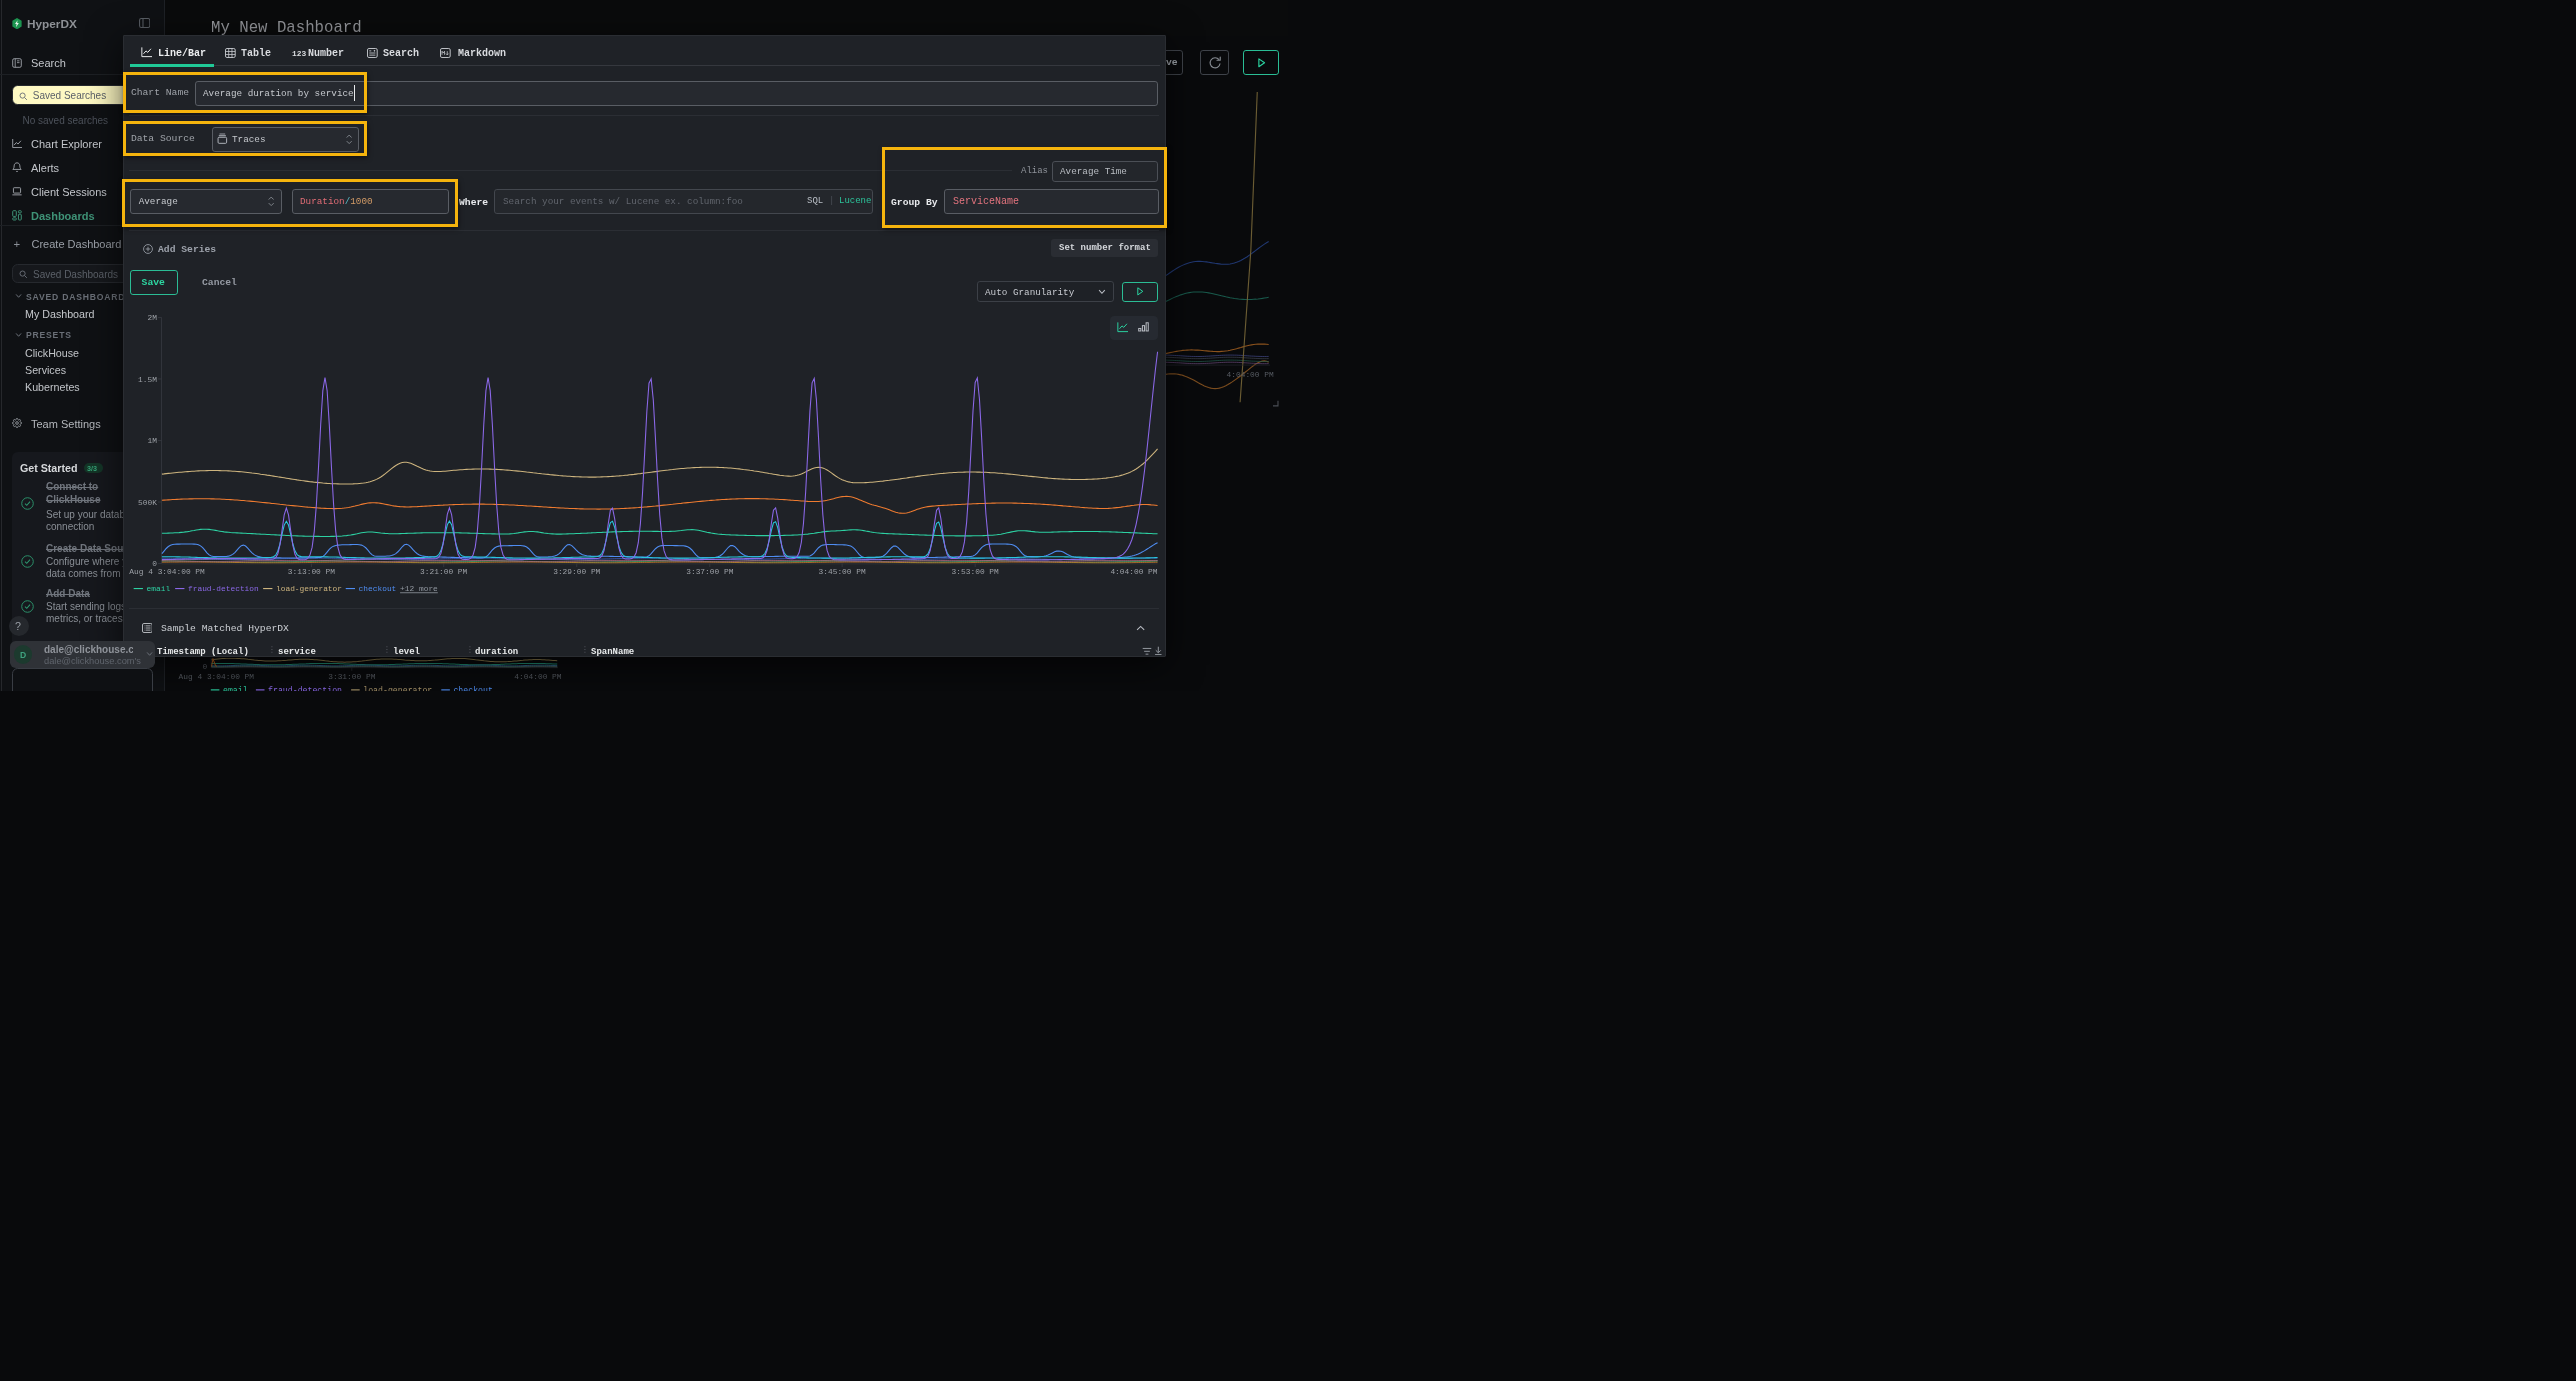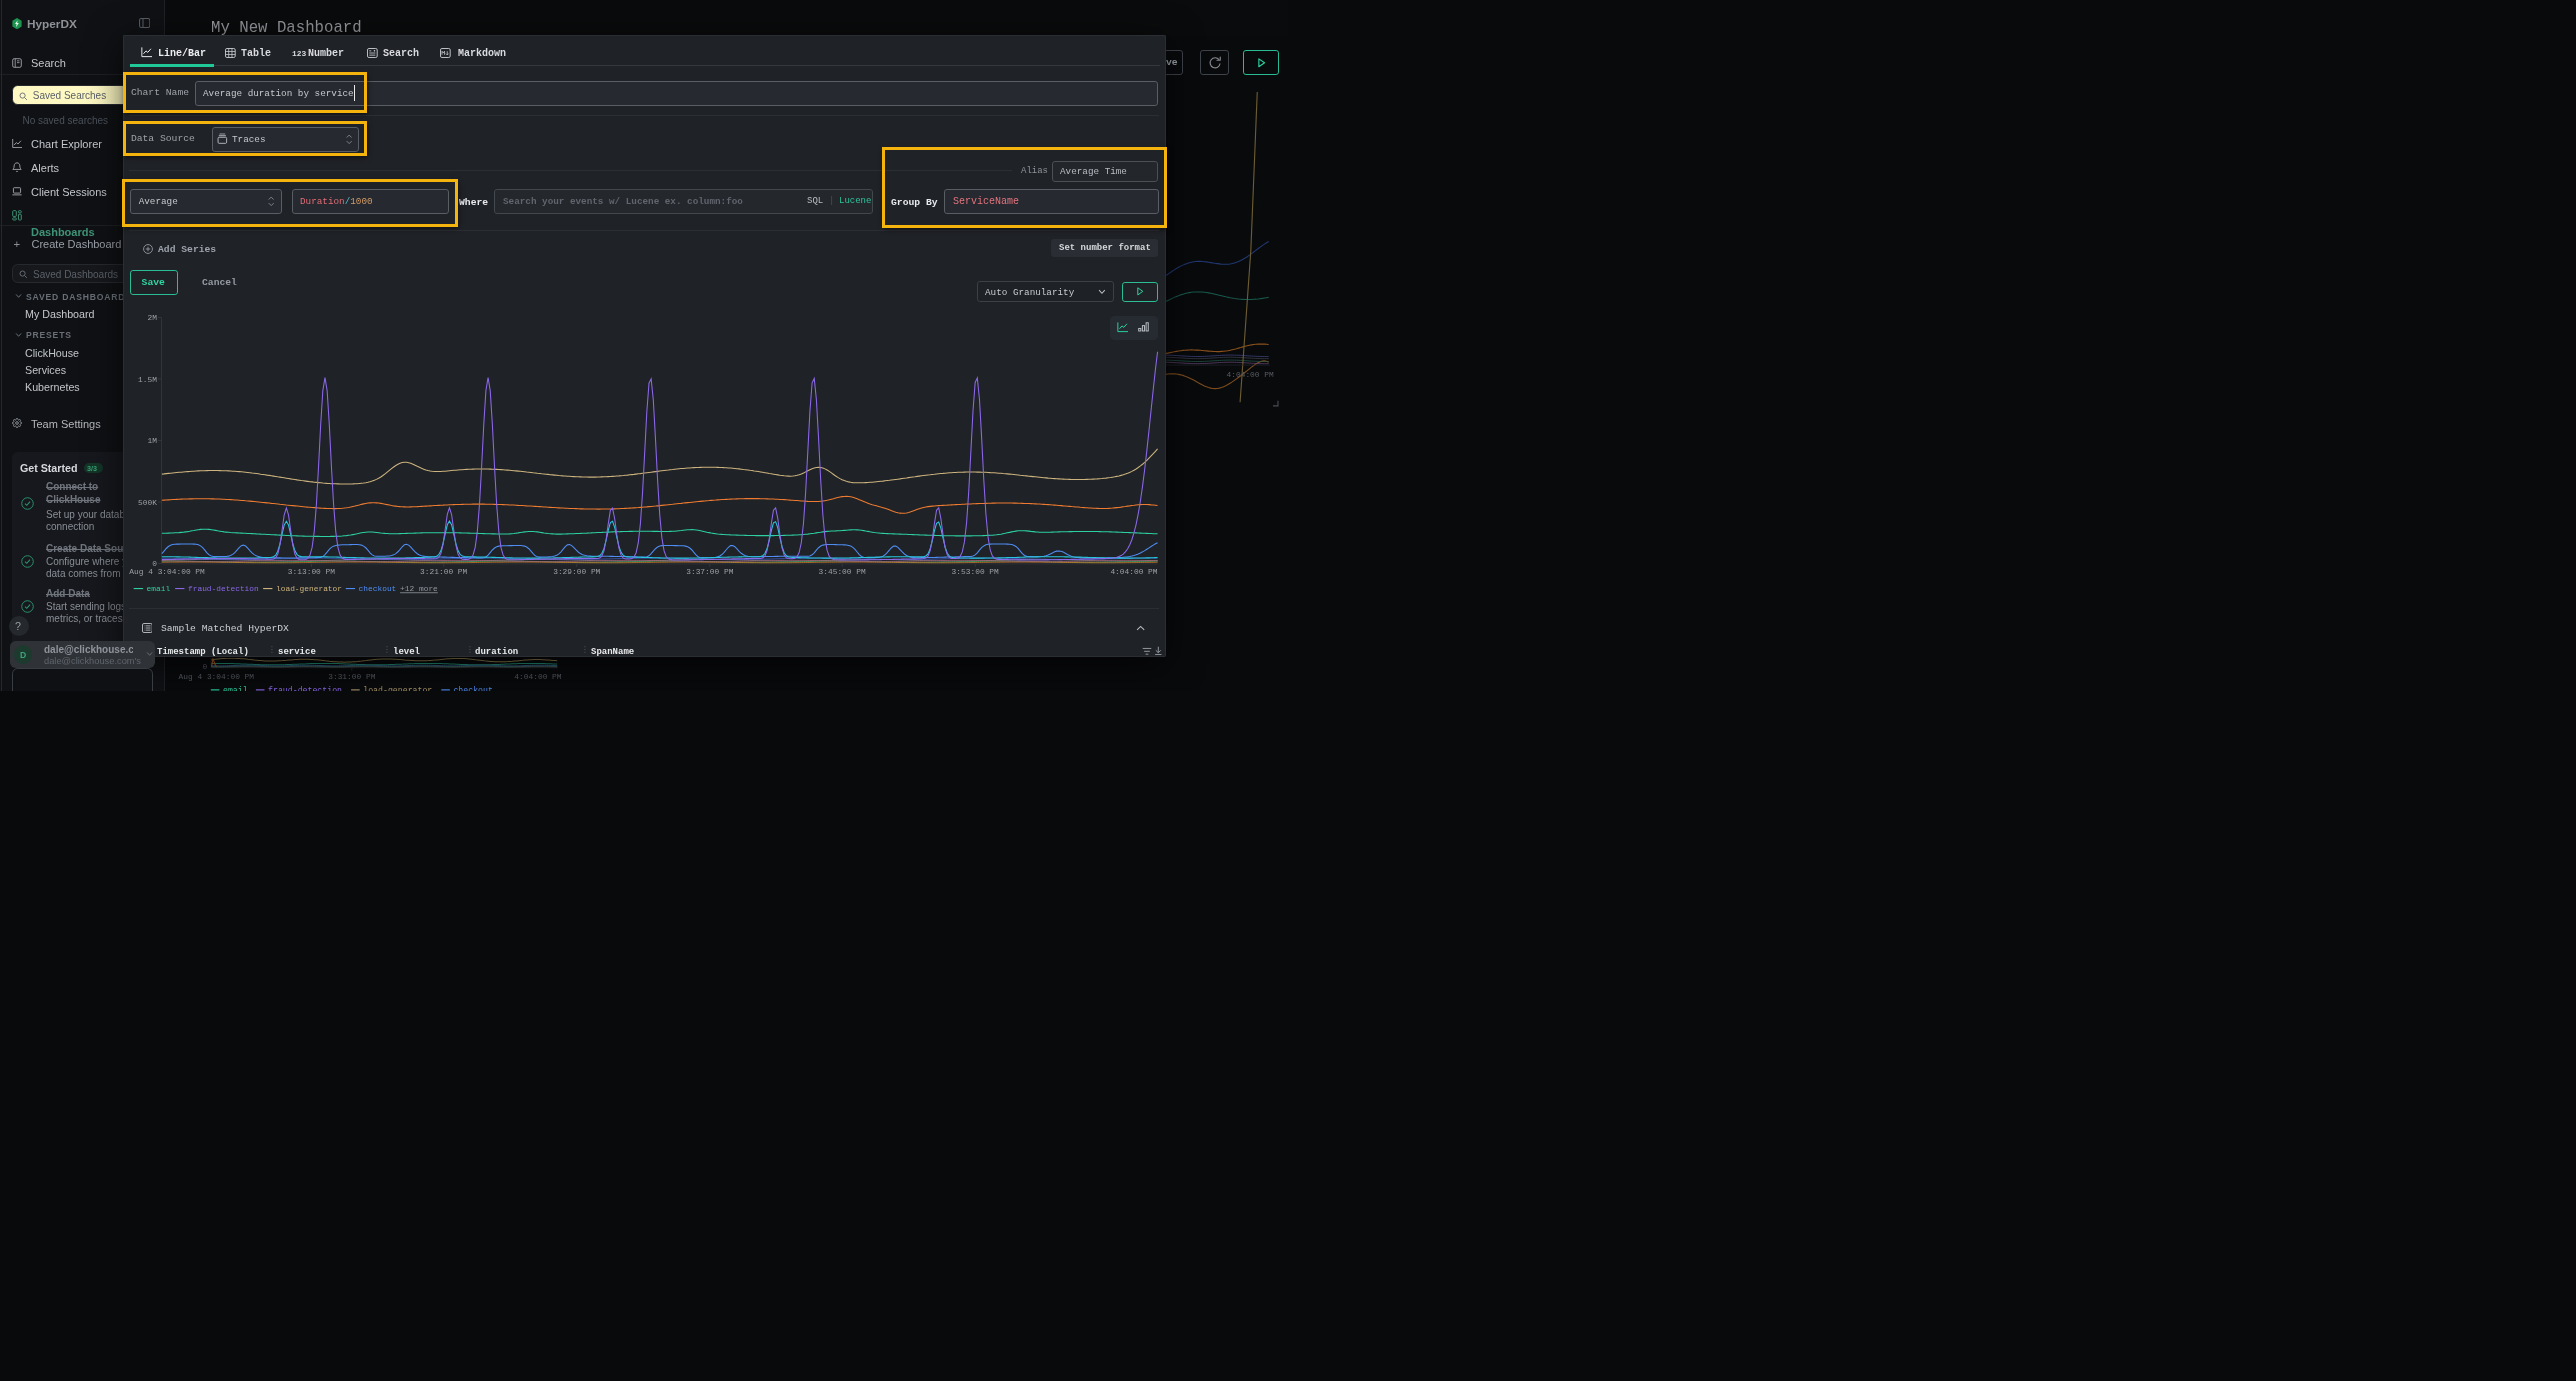--- a/index.html
+++ b/index.html
@@ -112,21 +112,21 @@
   </svg>
   <div class="abs sans" style="left:31px;top:186px;font-size:11px;color:#c3c6cb;">Client Sessions</div>
   <svg class="abs" style="left:11.8px;top:210px" width="10" height="10.7" viewBox="0 0 14 15">
     <g fill="none" stroke="#3f9377" stroke-width="1.4">
     <rect x="1" y="1" width="5" height="8" rx="1"></rect>
         <rect x="1" y="11" width="5" height="3" rx="1"></rect>
     <rect x="9" y="1" width="4" height="3" rx="1"></rect>
         <rect x="9" y="6" width="4" height="8" rx="1"></rect>
       </g>
   </svg>
-  <div class="abs sans" style="left:31px;top:226px;font-size:11px;color:#3f9377;font-weight:bold;">Dashboards</div>
+  <div class="abs sans" style="left:31px;top:210px;font-size:11px;color:#3f9377;font-weight:bold;">Dashboards</div>
   <div class="abs" style="left:0;top:225px;width:165px;height:0.7px;background:#1d2024;"></div>
   <div class="abs sans" style="left:13.6px;top:238px;font-size:11.4px;color:#8a8f97;">+</div>
   <div class="abs sans" style="left:31.5px;top:238px;font-size:11px;color:#9ba0a8;">Create Dashboard</div>
 
   <div class="abs" style="left:12px;top:264px;width:142px;height:19.3px;border-radius:5.7px;background:#16181c;border:0.7px solid #26292e;">
     <svg class="abs" style="left:6.4px;top:5.4px" width="8.6" height="8.6" viewBox="0 0 12 12">
         <circle cx="5" cy="5" r="3.6" fill="none" stroke="#6a6f77" stroke-width="1.3"></circle>
         <path d="M7.8 7.8 L11 11" stroke="#6a6f77" stroke-width="1.3"></path>
       </svg>
     <div class="abs sans" style="left:20px;top:3.6px;font-size:10px;color:#5c6169;">Saved Dashboards</div>
@@ -236,21 +236,21 @@
 
   <div class="abs inp" style="left:7.2px;top:154px;width:152px;height:25px;"></div>
   <div class="abs" style="left:15.7px;top:161px;font-size:9.3px;color:#c6c9ce;">Average</div>
   <svg class="abs" style="left:145px;top:161px" width="6.4" height="10.7" viewBox="0 0 9 15">
       <path d="M1 5 L4.5 1.5 L8 5 M1 10 L4.5 13.5 L8 10" fill="none" stroke="#878c93" stroke-width="1.3"></path>
     </svg>
   <div class="abs inp" style="left:169px;top:154px;width:157px;height:25px;"></div>
   <div class="abs" style="left:177px;top:161px;font-size:9.3px;"><span style="color:#e06c75">Duration</span><span style="color:#56b6c2">/</span><span style="color:#d19a66">1000</span></div>
   <div class="abs b" style="left:336px;top:162px;font-size:9.7px;color:#e8eaed;">Where</div>
   <div class="abs" style="left:371px;top:154px;width:379px;height:25px;background:#24272c;border:0.7px solid #43474e;border-radius:2.9px;"></div>
-  <div class="abs" style="left:380px;top:161px;font-size:9.3px;color:#61656d;font-weight:bold;">Search your events w/ Lucene ex. column:foo</div>
+  <div class="abs" style="left:380px;top:161px;font-size:9.3px;color:#61656d;">Search your events w/ Lucene ex. column:foo</div>
   <div class="abs" style="left:684px;top:161px;font-size:9px;color:#b9bec5;">SQL</div>
   <div class="abs" style="left:706px;top:161px;font-size:9px;color:#4a4e55;">|</div>
   <div class="abs" style="left:716px;top:161px;font-size:9px;color:#2cc59c;">Lucene</div>
   <div class="abs b" style="left:768px;top:162px;font-size:9.7px;color:#e8eaed;font-family:Liberation Mono, monospace;">Group By</div>
   <div class="abs inp" style="left:821px;top:154px;width:215px;height:25px;"></div>
   <div class="abs" style="left:830px;top:161px;font-size:10px;color:#e4747e;">ServiceName</div>
   <div class="abs" style="left:6px;top:195px;width:1030px;height:0.7px;background:#2b2e34;"></div>
 
   <svg class="abs" style="left:20.4px;top:209px" width="10" height="10" viewBox="0 0 14 14">
       <circle cx="7" cy="7" r="6.2" fill="none" stroke="#9aa0a8" stroke-width="1.2"></circle>

